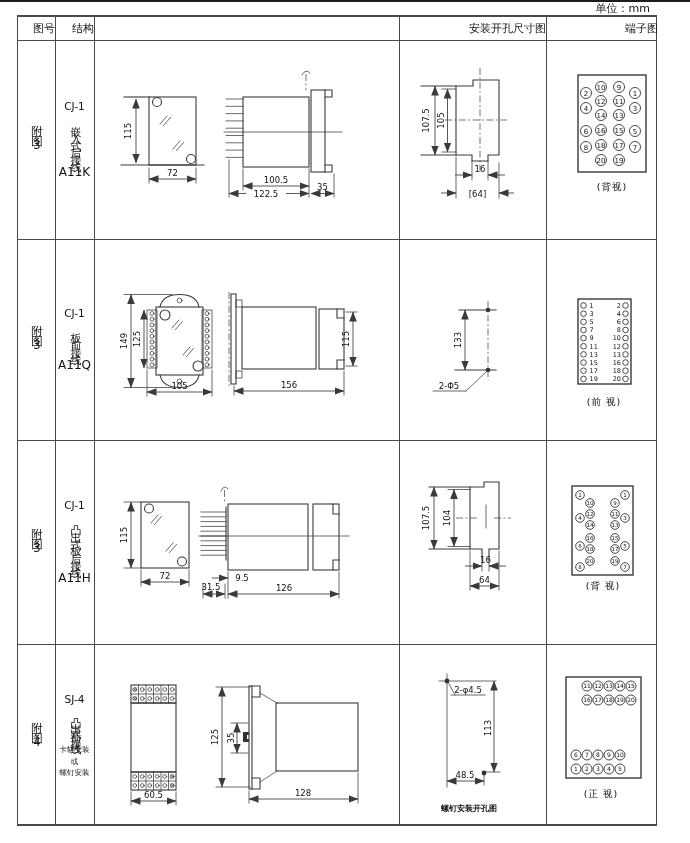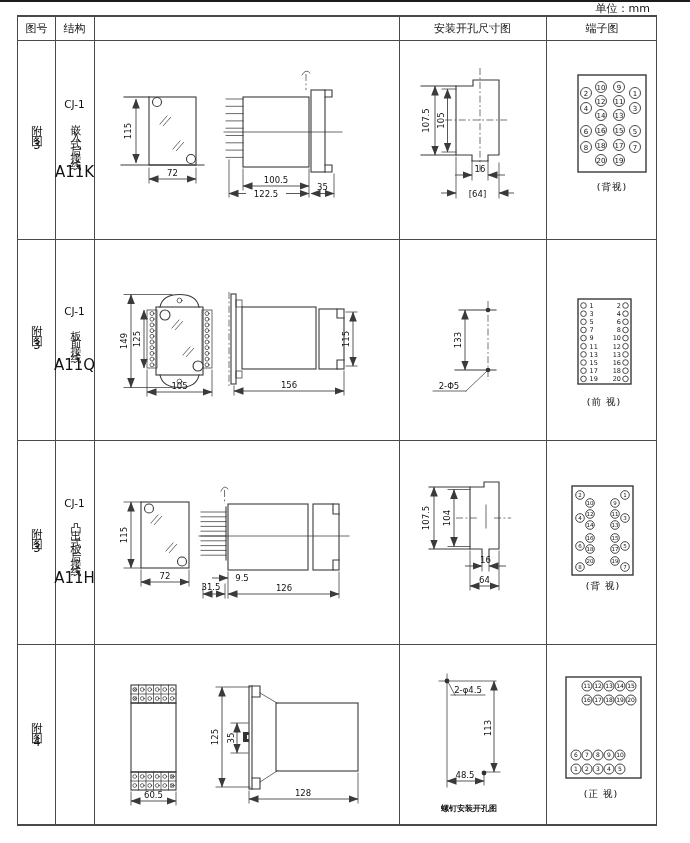--- a/index.html
+++ b/index.html
@@ -4,28 +4,28 @@
 <style>
   html,body{margin:0;padding:0;background:#fff;}
   .page{position:relative;width:690px;height:843px;background:#fff;overflow:hidden;
         font-family:"DejaVu Sans",sans-serif;color:#111;text-decoration:underline;}
   .topline{position:absolute;left:0;top:0;width:690px;height:2px;background:#1c1c1c;}
   .unit{position:absolute;top:1px;right:40px;font-size:11px;color:#111;}
   .table{position:absolute;left:17px;top:15px;width:640px;height:811px;
          border:1.4px solid #4a4a4a;border-top-width:2.2px;border-bottom-width:2.2px;box-sizing:border-box;}
   .vl{position:absolute;top:0;bottom:0;width:1px;background:#4a4a4a;}
   .hl{position:absolute;left:0;right:0;height:1px;background:#4a4a4a;}
-  .hcell{position:absolute;top:0;height:23px;line-height:23px;text-align:center;font-size:11px;}
+  .hcell{position:absolute;top:0;height:23px;line-height:23px;text-align:right;font-size:11px;}
   .figcell,.structcell{position:absolute;display:flex;align-items:center;justify-content:center;}
   .structcell{flex-direction:column;gap:5px;}
   .vtxt{writing-mode:vertical-rl;text-orientation:upright;}
   .fig{font-size:11.5px;letter-spacing:11px;}
   .model{font-size:10.5px;}
   .desc{font-size:11px;letter-spacing:7px;}
-  .code{font-size:15px;margin-top:1px;}
+  .code{font-size:12px;margin-top:1px;}
   .note{font-size:7.5px;line-height:1.55;text-align:center;margin-top:1px;}
   svg.drw{position:absolute;overflow:visible;}
   .k{stroke:#3a3a3a;stroke-width:1.1;fill:none;stroke-linecap:square;}
   .kw{stroke:#3a3a3a;stroke-width:1.1;fill:#fff;}
   .t{stroke-width:0.75;}
   .cl{stroke:#3a3a3a;stroke-width:0.7;fill:none;stroke-dasharray:7 2.5 1.8 2.5;}
   .dl{stroke:#3a3a3a;stroke-width:0.85;fill:none;marker-start:url(#ah);marker-end:url(#ah);}
   .ds{stroke:#3a3a3a;stroke-width:0.85;fill:none;marker-start:url(#ah);}
   .de{stroke:#3a3a3a;stroke-width:0.85;fill:none;marker-end:url(#ah);}
   text{font-family:"DejaVu Sans",sans-serif;}
@@ -413,20 +413,29 @@
         <text x="69" y="122.98" class="tn" font-size="5.5">19</text>
         <circle cx="34" cy="127" r="4.3" class="tc"></circle>
         <text x="34" y="128.98" class="tn" font-size="5.5">8</text>
         <circle cx="79" cy="127" r="4.3" class="tc"></circle>
         <text x="79" y="128.98" class="tn" font-size="5.5">7</text>
       </svg>
 
     <div class="figcell" style="left:0;top:627px;width:37px;height:184px">
       <span class="vtxt fig">附图4</span>
     </div>
+    <div class="structcell" style="left:37px;top:627px;width:39px;height:184px;gap:4px">
+      <span class="model">SJ-4</span>
+      <span class="vtxt desc" style="letter-spacing:5px">凸出式前接线</span>
+      <span class="note">
+        <span>卡轨安装</span><br>
+        <span>或</span><br>
+        <span>螺钉安装</span>
+      </span>
+    </div>
 
     <svg class="drw" style="left:76px;top:627px" width="305" height="184" viewBox="0 0 305 184">
       <rect class="k" x="37" y="41" width="45" height="18"></rect>
       <line class="k t" x1="37" y1="50" x2="82" y2="50"></line>
       <path class="k t" d="M44.5,41 v18 M52,41 v18 M59.5,41 v18 M67,41 v18 M74.5,41 v18"></path>
       <rect class="k" x="37" y="59" width="45" height="69"></rect>
       <rect class="k" x="37" y="128" width="45" height="18"></rect>
       <line class="k t" x1="37" y1="137" x2="82" y2="137"></line>
       <path class="k t" d="M44.5,128 v18 M52,128 v18 M59.5,128 v18 M67,128 v18 M74.5,128 v18"></path>
       <g>

